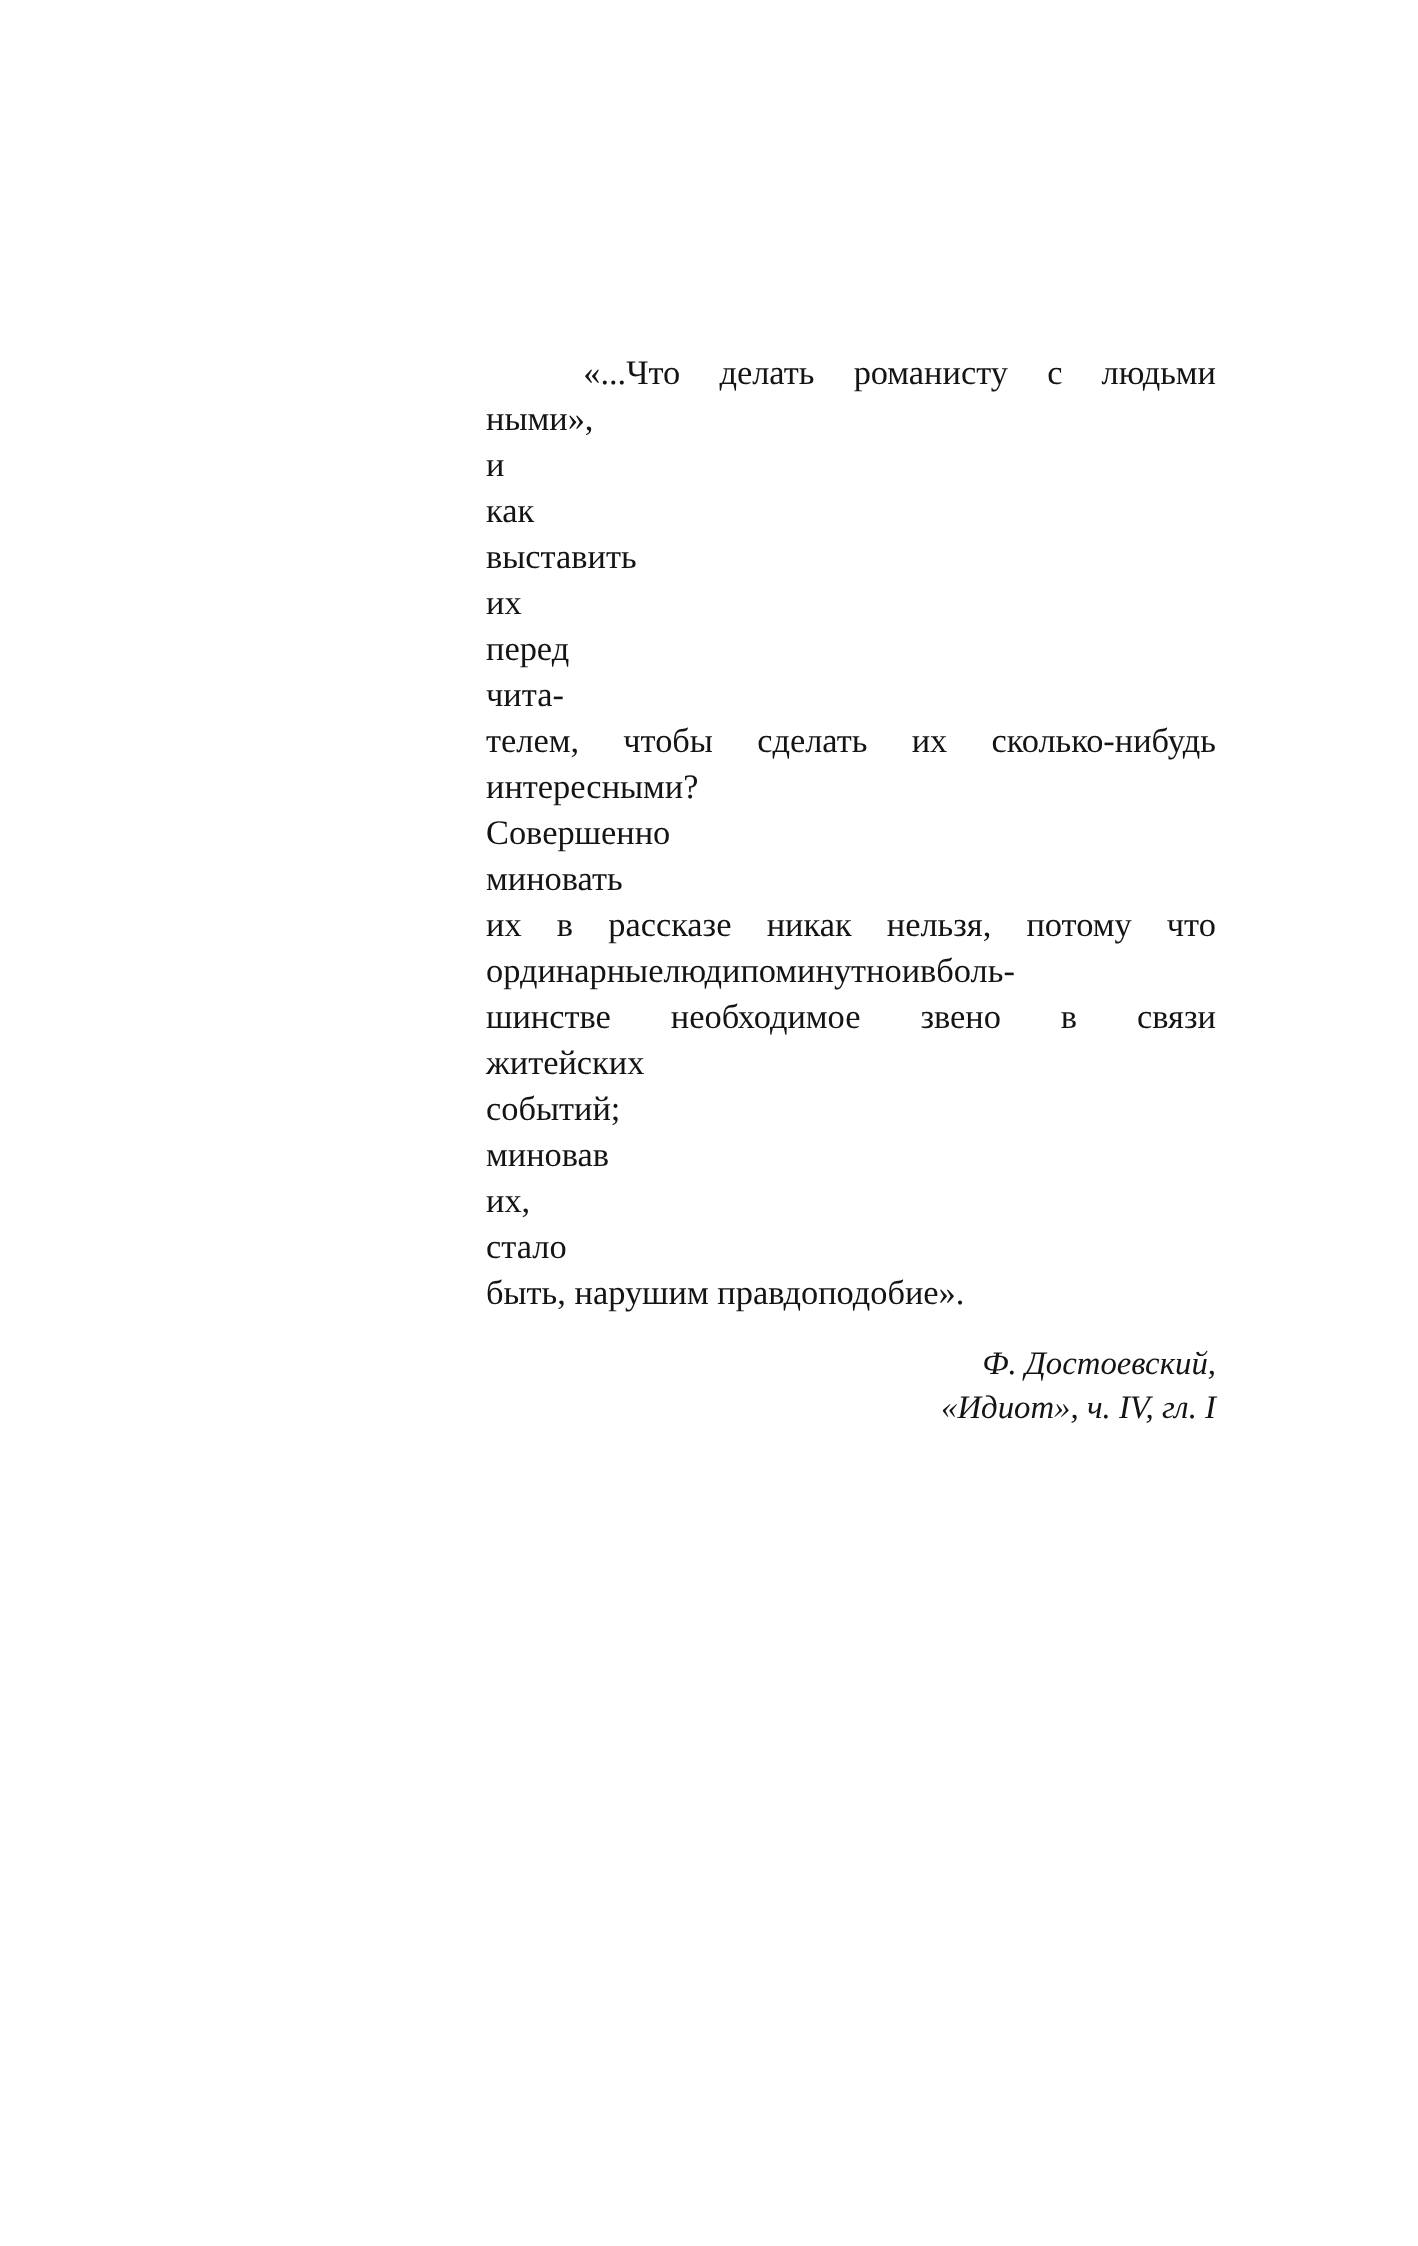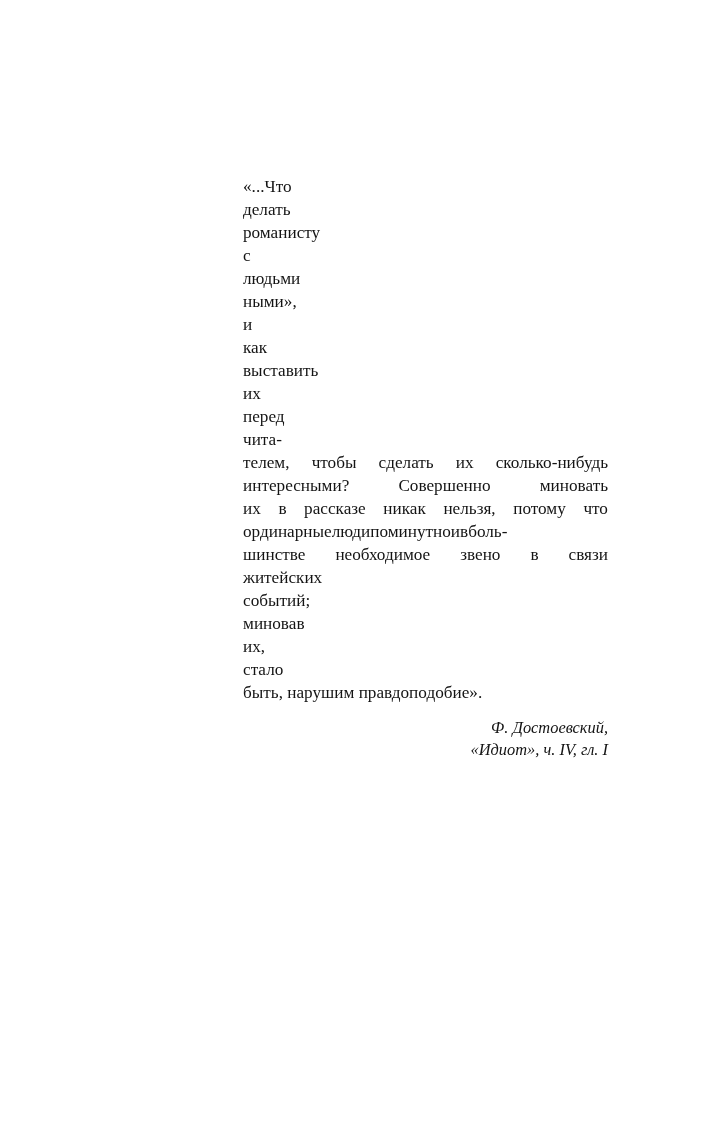--- a/index.html
+++ b/index.html
@@ -75,21 +75,21 @@
   }
 </style>
 </head>
 <body style="background: rgb(255, 255, 255);">
 
 <div class="page" style="width: 709px; height: 1123px; background: rgb(255, 255, 255);">
 
   <div class="epigraph">
 
     <div class="epigraph-body" style="color: rgb(20, 20, 20);">
-      <span class="line first" style="white-space: nowrap; display: flex; flex-direction: column; justify-content: space-between;">
+      <span class="line first" style="white-space: nowrap; display: flex; flex-direction: row; justify-content: space-between;">
           <span style="display: inline-block; width: 29px; flex: 0 0 auto;"></span>
           <span class="w">«...Что</span>
           <span class="w">делать</span>
           <span class="w">романисту</span>
           <span class="w">с</span>
           <span class="w">людьми</span>
         </span>
       <span class="line" style="white-space: nowrap; display: flex; flex-direction: column; justify-content: flex-start;">
           <span class="w">ными»,</span>
           <span class="w">и</span>
@@ -99,21 +99,21 @@
           <span class="w">перед</span>
           <span class="w">чита-</span>
         </span>
       <span class="line" style="white-space: nowrap; display: flex; flex-direction: row; justify-content: space-between;">
           <span class="w">телем,</span>
           <span class="w">чтобы</span>
           <span class="w">сделать</span>
           <span class="w">их</span>
           <span class="w">сколько-нибудь</span>
         </span>
-      <span class="line" style="white-space: nowrap; display: flex; flex-direction: row; justify-content: space-between;">
+      <span class="line" style="white-space: nowrap; display: flex; flex-direction: column; justify-content: space-between;">
           <span class="w">интересными?</span>
           <span class="w">Совершенно</span>
           <span class="w">миновать</span>
         </span>
       <span class="line" style="white-space: nowrap; display: flex; flex-direction: row; justify-content: space-between;">
           <span class="w">их</span>
           <span class="w">в</span>
           <span class="w">рассказе</span>
           <span class="w">никак</span>
           <span class="w">нельзя,</span>

